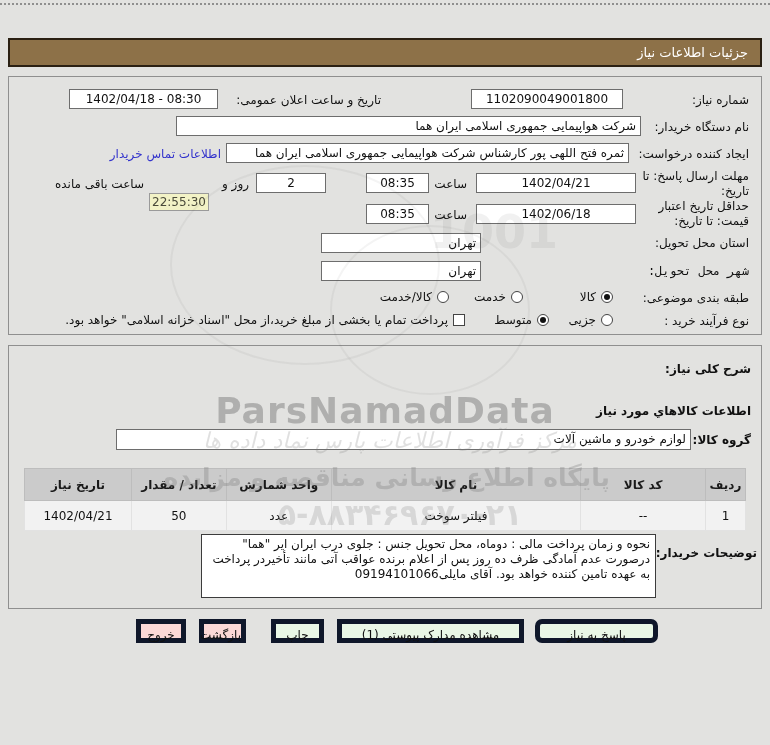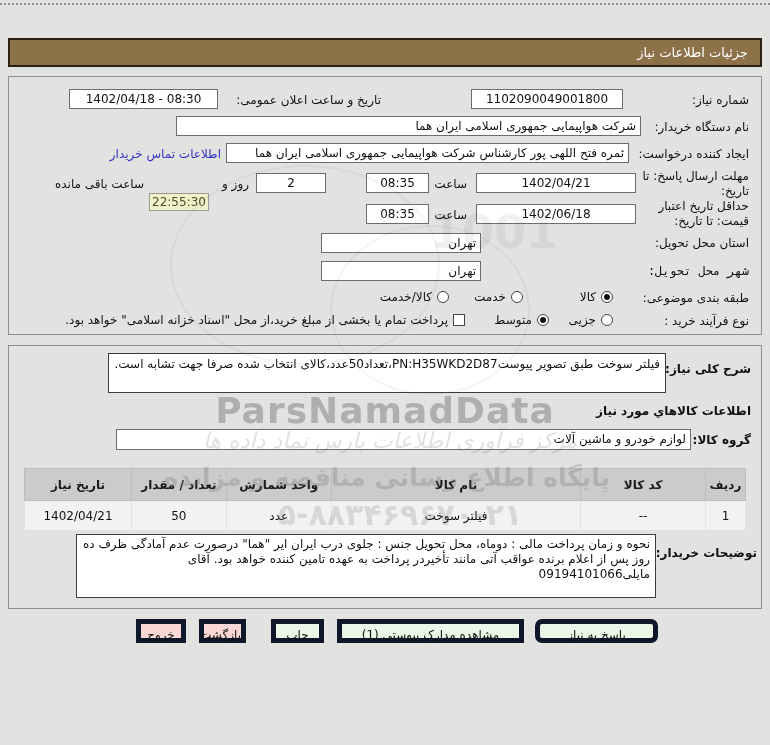--- a/index.html
+++ b/index.html
@@ -132,21 +132,20 @@
   </div>
   <div class="radio-group" style="right:296px; top:236px;">
     <span class="checkbox"></span>
     <span>پرداخت تمام یا بخشی از مبلغ خرید،از محل "اسناد خزانه اسلامی" خواهد بود.</span>
   </div>
 </div>
 
 <div class="panel panel2">
 
   <div class="lbl bold" style="right:10px; top:16px;">شرح کلی نیاز:</div>
-  <div class="descbox" style="right:95px; top:7px; width:558px; height:40px;">فیلتر سوخت طبق تصویر پیوستPN:H35WKD2D87،تعداد50عدد،کالای انتخاب شده صرفا جهت تشابه است.</div>
 
   <div class="lbl bold" style="right:10px; top:58px;">اطلاعات کالاهاي مورد نیاز</div>
 
   <div class="lbl bold" style="right:10px; top:87px;">گروه کالا:</div>
   <div class="ibox rightpad" style="right:70px; top:83px; width:575px; height:21px;">لوازم خودرو و ماشین آلات</div>
 
   <table class="goods">
     <colgroup>
       <col style="width:40px">
         <col style="width:125px">
@@ -171,21 +170,21 @@
         <td>--</td>
         <td>فیلتر سوخت</td>
         <td>عدد</td>
         <td class="ltr">50</td>
         <td class="ltr">1402/04/21</td>
       </tr>
     </tbody>
   </table>
 
   <div class="lbl bold" style="right:4px; top:200px;">توضیحات خریدار:</div>
-  <div class="descbox" style="right:105px; top:188px; width:580px; height:64px; line-height:15px;margin-left:20px;">نحوه و زمان پرداخت مالی  : دوماه، محل تحویل جنس : جلوی درب ایران ایر "هما"  درصورت عدم آمادگی ظرف ده روز پس از اعلام برنده عواقب آتی مانند تأخیردر پرداخت به عهده تامین کننده خواهد بود. آقای مایلی09194101066</div>
+  <div class="descbox" style="right:105px; top:188px; width:455px; height:64px; line-height:15px;margin-left:20px;">نحوه و زمان پرداخت مالی  : دوماه، محل تحویل جنس : جلوی درب ایران ایر "هما"  درصورت عدم آمادگی ظرف ده روز پس از اعلام برنده عواقب آتی مانند تأخیردر پرداخت به عهده تامین کننده خواهد بود. آقای مایلی09194101066</div>
 </div>
 
 <div class="btn-row">
   <div class="btn green" style="width:123px;border-radius:7px;">پاسخ به نیاز</div>
   <div class="btn green" style="width:187px; margin-right:11px;">مشاهده مدارک پیوستی (1)</div>
   <div class="btn green" style="width:53px; margin-right:13px;">چاپ</div>
   <div class="btn pink" style="width:47px; margin-right:25px;">بازگشت</div>
   <div class="btn pink" style="width:50px; margin-right:13px;">خروج</div>
 </div>
 

